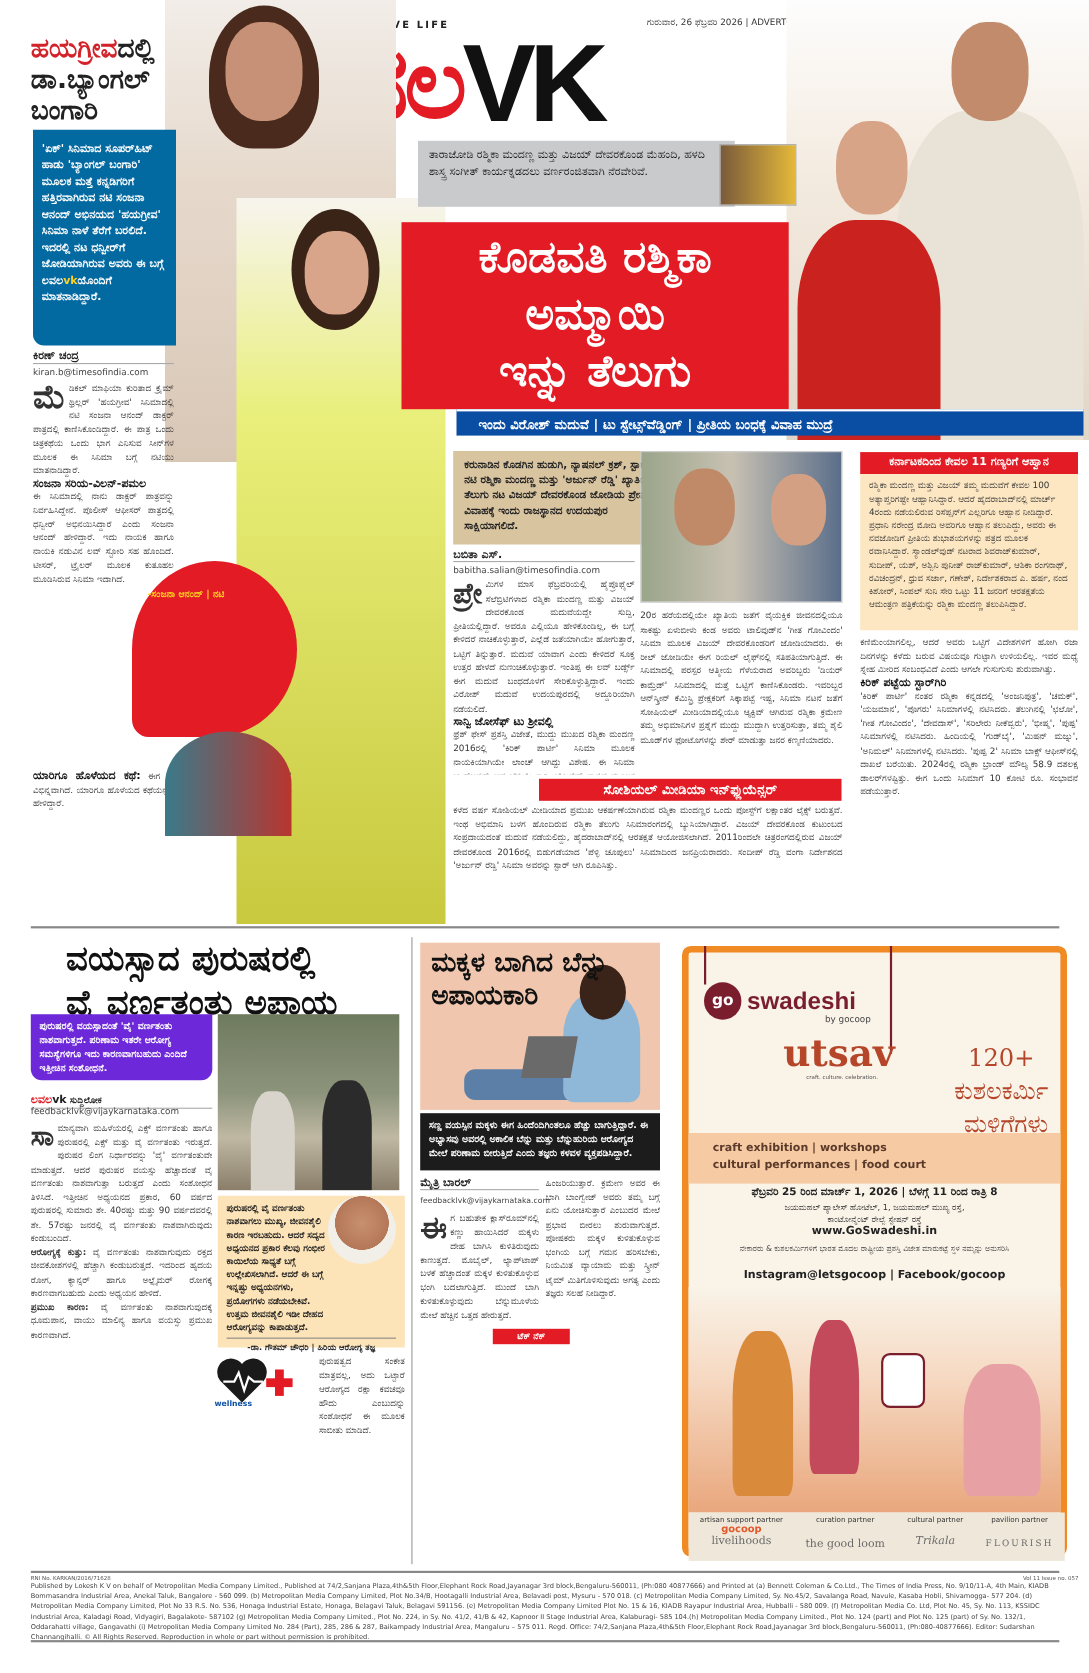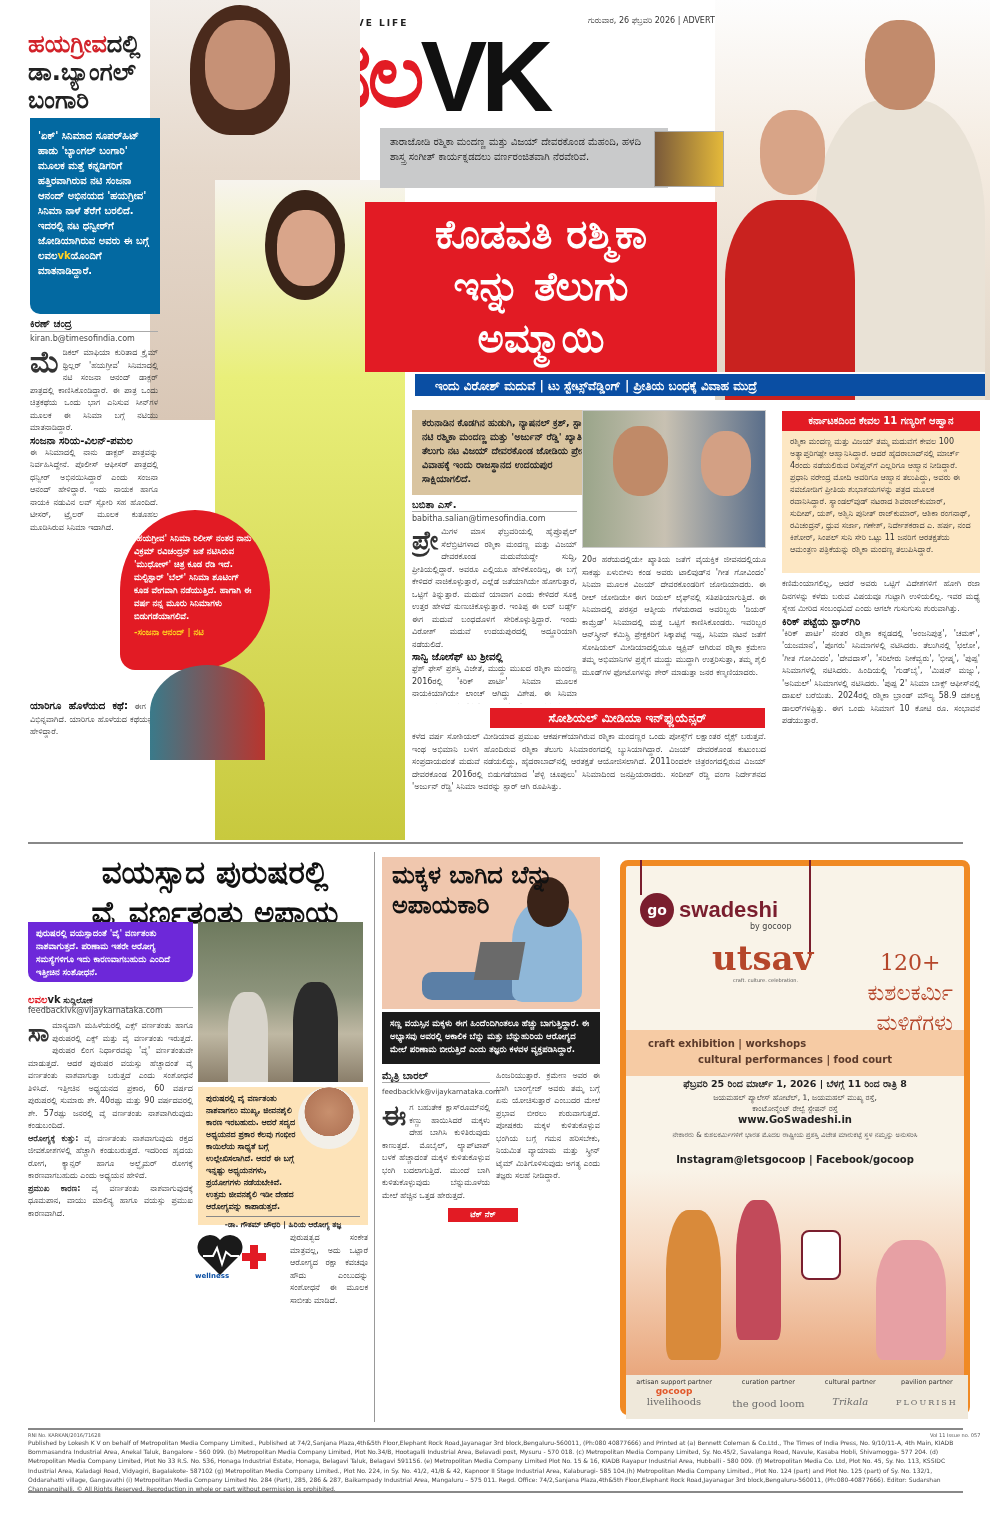--- a/index.html
+++ b/index.html
@@ -46,21 +46,21 @@
 .ph-laugh .w{position:absolute;left:118px;top:20px;width:50px;height:65px;border-radius:45%;background:#d3a084}
 .red-sub{left:782px;top:411px;width:198px;height:20px;background:#e21b24;color:#fff;font-weight:bold;font-size:10px;line-height:20px;text-align:center}
 .cream-box{left:782px;top:431px;width:198px;height:142px;background:#fde7c3;padding:5px 8px;font-size:8px;line-height:12px;color:#333}
 .social-hl{left:490px;top:708px;width:275px;height:20px;background:#e21b24;color:#fff;font-weight:bold;font-size:12px;line-height:20px;text-align:center}
 .quote-bubble{left:120px;top:510px;width:150px;height:160px;background:#e21b24;border-radius:50% 50% 50% 10%;color:#fff;font-size:8.5px;line-height:13px;font-weight:bold;padding:22px 14px}
 .quote-bubble .y{color:#ffd21f}
 .ph-couple2{left:150px;top:665px;width:115px;height:95px;background:linear-gradient(90deg,#3a7a8a,#b9352e);border-radius:50% 50% 0 0}
 
 .hr{height:2px;background:#888}
 
-.vy-title{left:60px;top:852px;width:310px;text-align:center;font-weight:bold;font-size:31px;line-height:40px;color:#111}
+.vy-title{left:60px;top:852px;width:310px;font-weight:bold;font-size:31px;line-height:40px;color:#111}
 .vy-red{left:28px;top:922px;width:165px;height:60px;background:#6d28d9;border-radius:0 0 10px 10px;color:#fff;font-size:8.5px;line-height:13px;font-weight:bold;padding:5px 8px}
 .ph-bench{left:198px;top:922px;width:165px;height:160px;background:linear-gradient(180deg,#6e7a5e 0%,#8d947c 45%,#bfb8a3 70%,#8a7e6a 100%)}
 .ph-bench .p1{position:absolute;left:30px;top:70px;width:40px;height:90px;background:#d8d4cb;border-radius:40% 40% 0 0}
 .ph-bench .p2{position:absolute;left:95px;top:60px;width:45px;height:100px;background:#2b2b2b;border-radius:40% 40% 0 0}
 .doc-box{left:198px;top:1087px;width:170px;height:138px;background:#fde3b8;padding:6px 8px;font-size:8px;line-height:12px;color:#222}
 .doc-photo{left:298px;top:1087px;width:62px;height:62px;border-radius:50%;background:radial-gradient(circle at 50% 40%,#c8906e 0%,#b47859 50%,#f2efe8 51%)}
 .wellness{left:195px;top:1230px;width:95px;height:50px}
 
 .kid-photo{left:382px;top:857px;width:218px;height:152px;background:#f0c7ae}
 .kid-title{left:392px;top:860px;font-weight:bold;font-size:24px;line-height:30px;color:#111}
@@ -74,21 +74,21 @@
 .ad{left:620px;top:860px;width:350px;height:555px;background:#f9f3e8;border:6px solid #f08a24;border-radius:8px}
 .ad-logo{left:640px;top:893px}
 .ad-go{display:inline-block;width:34px;height:34px;border-radius:50%;background:#7a1e2e;color:#fff;font-weight:bold;font-size:14px;line-height:34px;text-align:center;vertical-align:middle}
 .ad-sw{font-family:Liberation Sans, sans-serif;font-weight:bold;font-size:22px;color:#7a1e2e;vertical-align:middle}
 .ad-by{left:750px;top:922px;font-size:8px;color:#444}
 .ad-utsav{left:712px;top:938px;font-family:"DejaVu Serif",serif;font-weight:bold;font-size:34px;color:#b5462a}
 .ad-utsav-sub{left:733px;top:977px;font-size:5px;color:#555}
 .ad-120{left:880px;top:950px;font-family:"DejaVu Serif",serif;font-size:22px;color:#b5462a}
 .ad-kushala{left:823px;top:978px;font-size:22px;line-height:30px;color:#b5462a;text-align:right;width:130px}
 .ad-strip{left:626px;top:1030px;width:338px;height:46px;background:#f6cba4;padding:6px 22px;font-weight:bold;font-size:10px;color:#5b3a2a;line-height:16px}
-.ad-strip .r{text-align:center}
+.ad-strip .r{text-align:left}
 .ad-date{left:626px;top:1078px;width:338px;text-align:center;font-size:9.5px;font-weight:bold;color:#222}
 .ad-addr{left:626px;top:1092px;width:338px;text-align:center;font-size:7.5px;line-height:11px;color:#333}
 .ad-url{left:626px;top:1114px;width:338px;text-align:center;font-weight:bold;font-size:10px;color:#222}
 .ad-note{left:626px;top:1130px;width:338px;text-align:center;font-size:7px;line-height:11px;color:#444}
 .ad-social{left:626px;top:1154px;width:338px;text-align:center;font-weight:bold;font-size:10px;color:#222}
 .ad-art{left:626px;top:1170px;width:338px;height:205px;background:linear-gradient(180deg,#f9f3e8 0%,#f6d9c2 40%,#e9a77d 100%)}
 .ad-art .d1{position:absolute;left:40px;top:40px;width:55px;height:150px;background:#d98a3a;border-radius:40% 40% 10% 10%}
 .ad-art .d2{position:absolute;left:110px;top:30px;width:45px;height:140px;background:#c24a5a;border-radius:40% 40% 10% 10%}
 .ad-art .d3{position:absolute;left:250px;top:70px;width:70px;height:120px;background:#e7a0a4;border-radius:40% 40% 10% 10%}
 .ad-art .drum{position:absolute;left:175px;top:60px;width:40px;height:50px;background:#ffffff;border:2px solid #7a1e2e;border-radius:8px}
@@ -146,31 +146,30 @@
 <div class="abs" style="left:30px;top:347px;width:128px">
   <p class="bodytext"><span style="float:left;font-size:30px;line-height:30px;font-weight:bold;margin-right:3px">ಮೆ</span><span>ಡಿಕಲ್ ಮಾಫಿಯಾ ಕುರಿತಾದ ಕ್ರೈಮ್ ಥ್ರಿಲ್ಲರ್ 'ಹಯಗ್ರೀವ' ಸಿನಿಮಾದಲ್ಲಿ ನಟಿ ಸಂಜನಾ ಆನಂದ್ ಡಾಕ್ಟರ್ ಪಾತ್ರದಲ್ಲಿ ಕಾಣಿಸಿಕೊಂಡಿದ್ದಾರೆ. ಈ ಪಾತ್ರ ಒಂದು ಚಿತ್ರಕಥೆಯ ಒಂದು ಭಾಗ ಎನಿಸುವ ಸೀನ್‌ಗಳ ಮೂಲಕ ಈ ಸಿನಿಮಾ ಬಗ್ಗೆ ನಟಿಯು ಮಾತನಾಡಿದ್ದಾರೆ.</span></p>
   <p class="sub">ಸಂಜನಾ ಸರಿಯ-ವಿಲನ್-ಪಮಲ</p>
   <p class="bodytext">ಈ ಸಿನಿಮಾದಲ್ಲಿ ನಾನು ಡಾಕ್ಟರ್ ಪಾತ್ರವನ್ನು ನಿರ್ವಹಿಸಿದ್ದೇನೆ. ಪೊಲೀಸ್ ಆಫೀಸರ್ ಪಾತ್ರದಲ್ಲಿ ಧನ್ವೀರ್ ಅಭಿನಯಿಸಿದ್ದಾರೆ ಎಂದು ಸಂಜನಾ ಆನಂದ್ ಹೇಳಿದ್ದಾರೆ. ಇದು ನಾಯಕ ಹಾಗೂ ನಾಯಕಿ ನಡುವಿನ ಲವ್ ಸ್ಟೋರಿ ಸಹ ಹೊಂದಿದೆ. ಟೀಸರ್, ಟ್ರೈಲರ್ ಮೂಲಕ ಕುತೂಹಲ ಮೂಡಿಸಿರುವ ಸಿನಿಮಾ ಇದಾಗಿದೆ.</p>
 </div>
 <div class="abs" style="left:30px;top:700px;width:235px">
   <p class="bodytext"><b class="sub">ಯಾರಿಗೂ ಹೊಳೆಯದ ಕಥೆ:</b> <span>ಈಗ ಬರುತ್ತಿರುವ ಸಿನಿಮಾಗಳಿಗಿಂತ 'ಹಯಗ್ರೀವ' ವಿಭಿನ್ನವಾಗಿದೆ. ಯಾರಿಗೂ ಹೊಳೆಯದ ಕಥೆಯನ್ನು ನಿರ್ದೇಶಕರು ಮಾಡಿದ್ದಾರೆ ಎಂದು ಸಂಜನಾ ಹೇಳಿದ್ದಾರೆ.</span></p>
 </div>
 
 <div class="abs quote-bubble">
-  <div>'ಹಯಗ್ರೀವ' ಸಿನಿಮಾ ರಿಲೀಸ್ ನಂತರ ನಾನು ವಿಕ್ರಮ್ ರವಿಚಂದ್ರನ್ ಜತೆ ನಟಿಸಿರುವ 'ಮುಧೋಳ್' ಚಿತ್ರ ಕೂಡ ರೆಡಿ ಇದೆ. ಮಲ್ಟಿಸ್ಟಾರ್ 'ಬೆಲ್' ಸಿನಿಮಾ ಶೂಟಿಂಗ್ ಕೂಡ ವೇಗವಾಗಿ ನಡೆಯುತ್ತಿದೆ. ಹಾಗಾಗಿ ಈ ವರ್ಷ ನನ್ನ ಮೂರು ಸಿನಿಮಾಗಳು ಬಿಡುಗಡೆಯಾಗಲಿವೆ.</div>
   <div class="y" style="margin-top:3px">-ಸಂಜನಾ ಆನಂದ್ | ನಟಿ</div>
 </div>
 <div class="abs ph-couple2"></div>
 
 <div class="abs intro-box">ತಾರಾಜೋಡಿ ರಶ್ಮಿಕಾ ಮಂದಣ್ಣ ಮತ್ತು ವಿಜಯ್ ದೇವರಕೊಂಡ ಮೆಹಂದಿ, ಹಳದಿ ಶಾಸ್ತ್ರ ಸಂಗೀತ್ ಕಾರ್ಯಕ್ನಡದಲು ವರ್ಣರಂಜಿತವಾಗಿ ನೆರವೇರಿವೆ.</div>
 <div class="abs intro-thumb"></div>
 <div class="abs main-hl">
   <div>ಕೊಡವತಿ ರಶ್ಮಿಕಾ</div>
+  <div>ಅಮ್ಮಾಯಿ</div>
   <div>ಇನ್ನು ತೆಲುಗು</div>
-  <div>ಅಮ್ಮಾಯಿ</div>
 </div>
 <div class="abs blue-strip">ಇಂದು ವಿರೋಶ್ ಮದುವೆ | ಟು ಸ್ಟೇಟ್ಸ್‌ವೆಡ್ಡಿಂಗ್ | ಪ್ರೀತಿಯ ಬಂಧಕ್ಕೆ ವಿವಾಹ ಮುದ್ರೆ</div>
 
 <div class="abs tan-box">ಕರುನಾಡಿನ ಕೊಡಗಿನ ಹುಡುಗಿ, ನ್ಯಾಷನಲ್ ಕ್ರಶ್, ಸ್ಟಾರ್ ನಟಿ ರಶ್ಮಿಕಾ ಮಂದಣ್ಣ ಮತ್ತು 'ಅರ್ಜುನ್ ರೆಡ್ಡಿ' ಖ್ಯಾತಿಯ ತೆಲುಗು ನಟ ವಿಜಯ್ ದೇವರಕೊಂಡ ಜೋಡಿಯ ಪ್ರೇಮ ವಿವಾಹಕ್ಕೆ ಇಂದು ರಾಜಸ್ಥಾನದ ಉದಯಪುರ ಸಾಕ್ಷಿಯಾಗಲಿದೆ.</div>
 <div class="abs photo ph-laugh">
     <div class="m"></div>
     <div class="w"></div>
   </div>
 
 <div class="abs" style="left:412px;top:499px;width:165px;border-bottom:1px solid #aaa">

